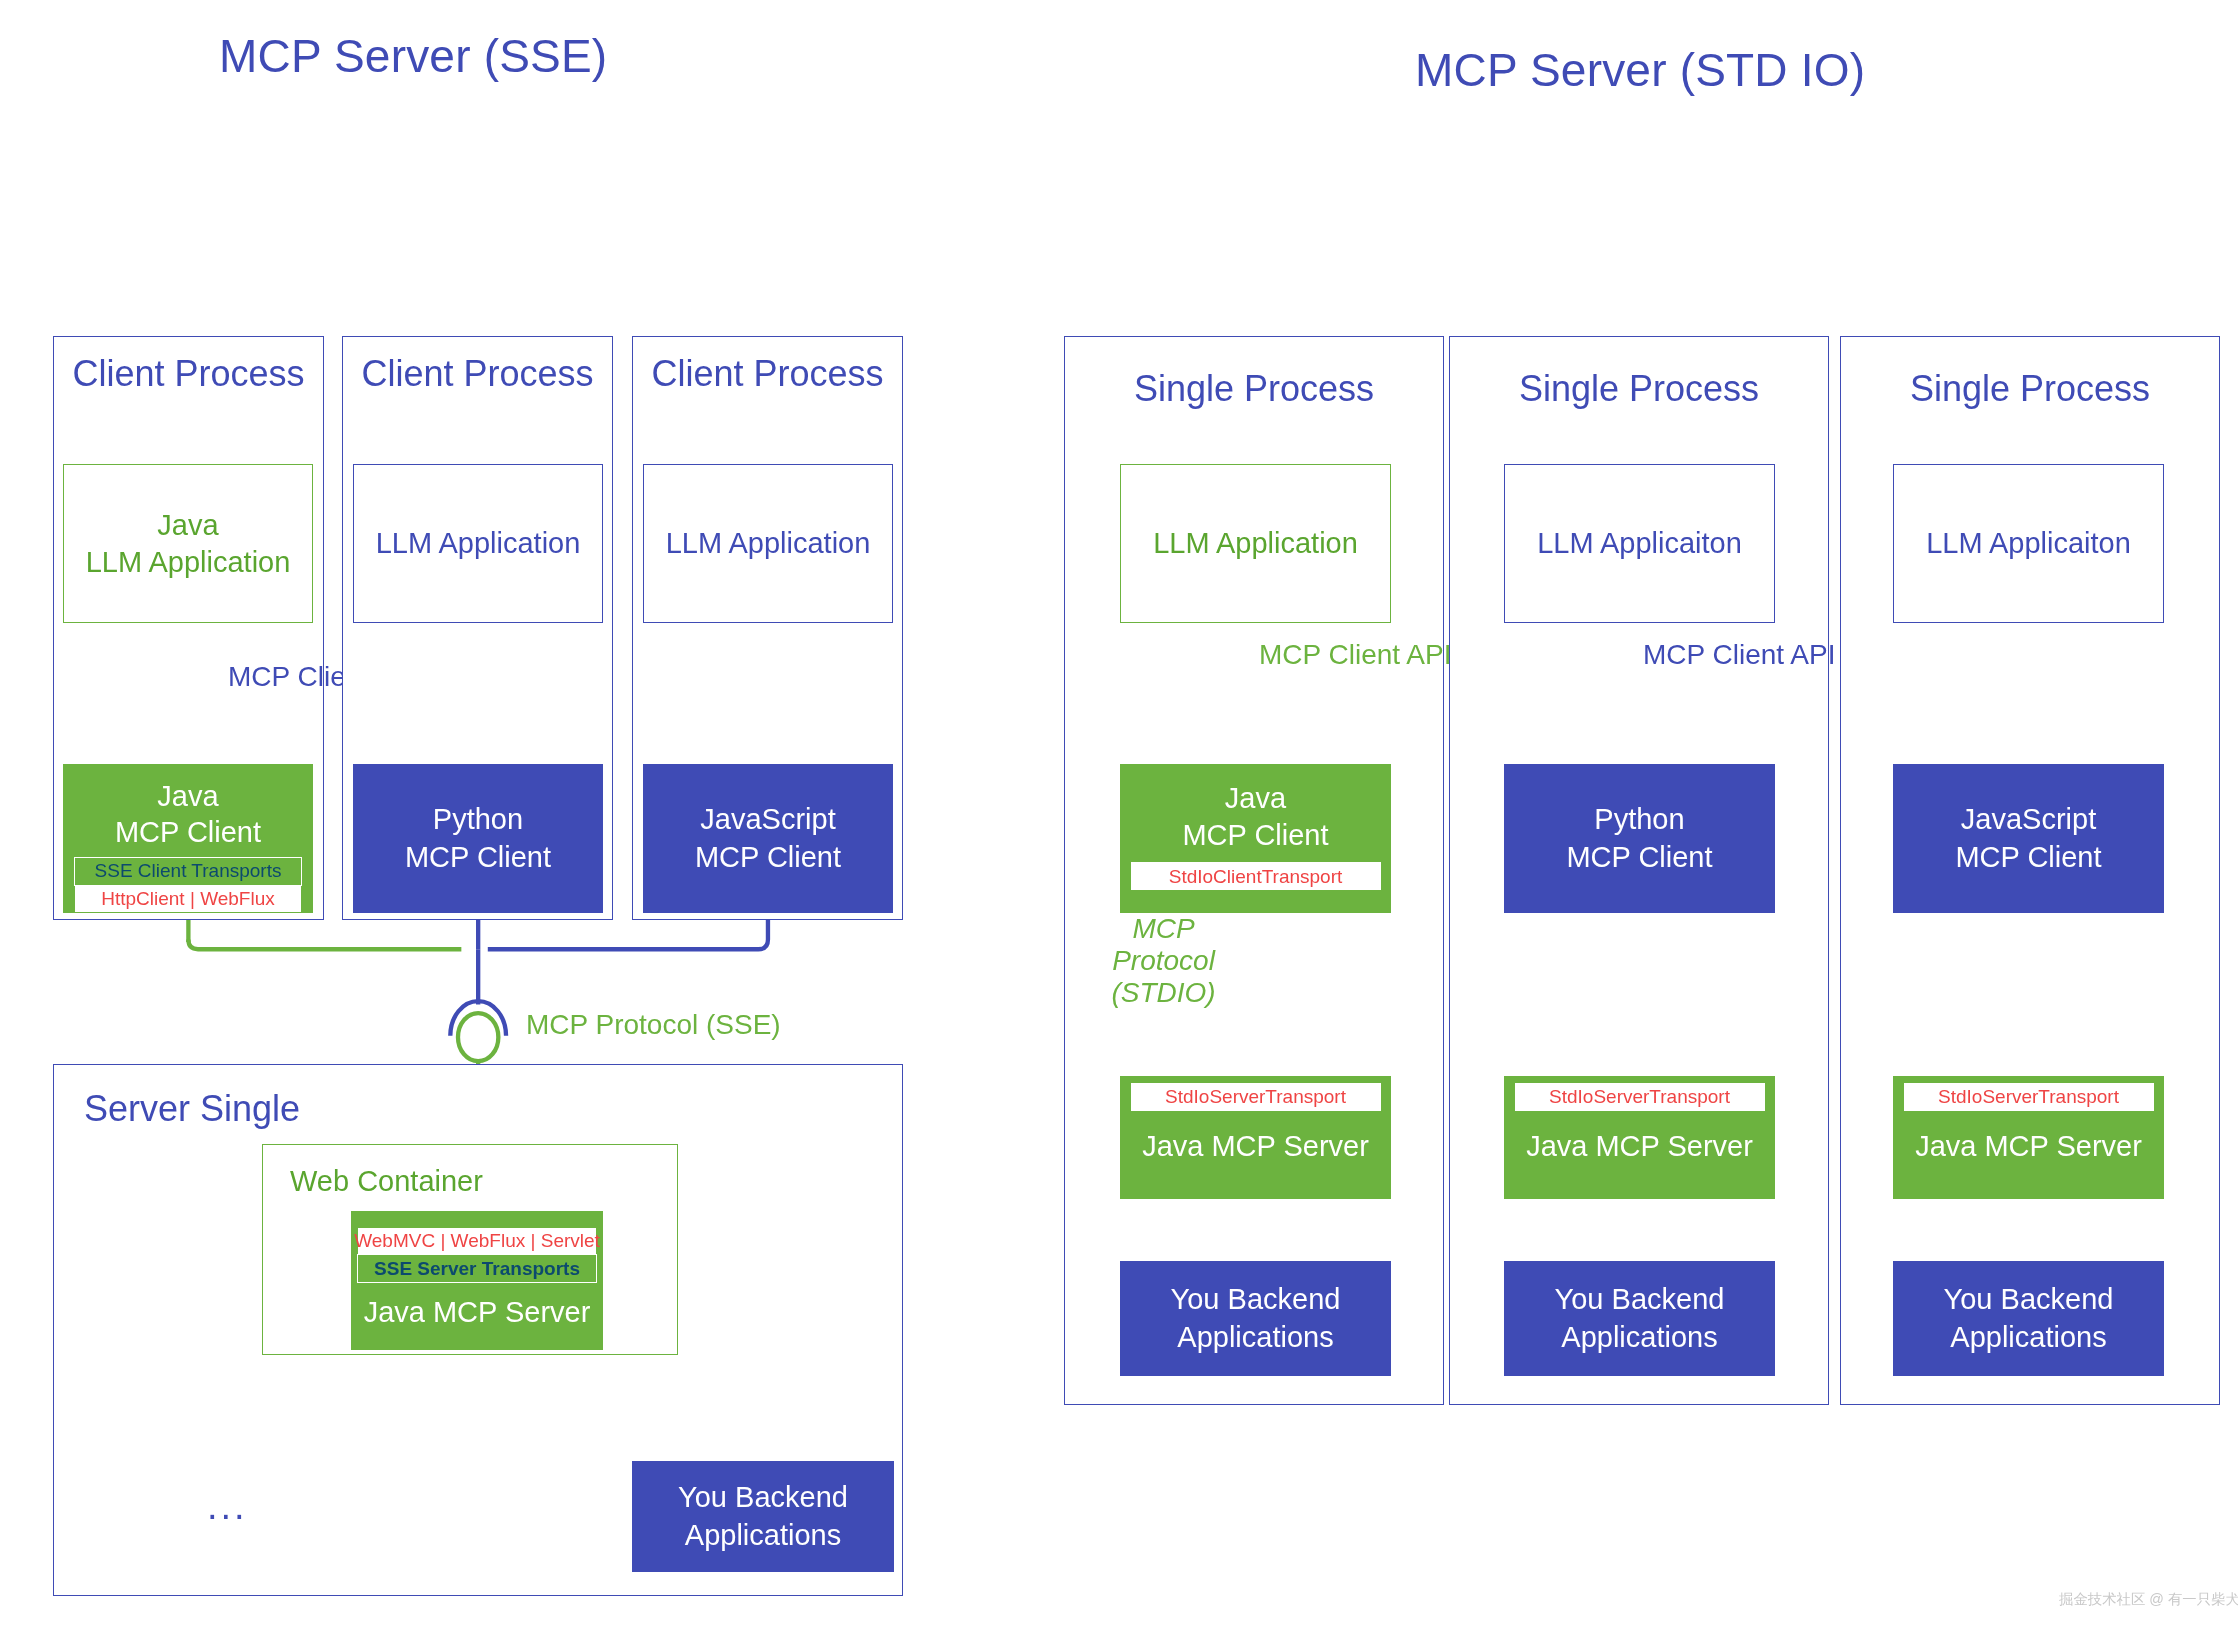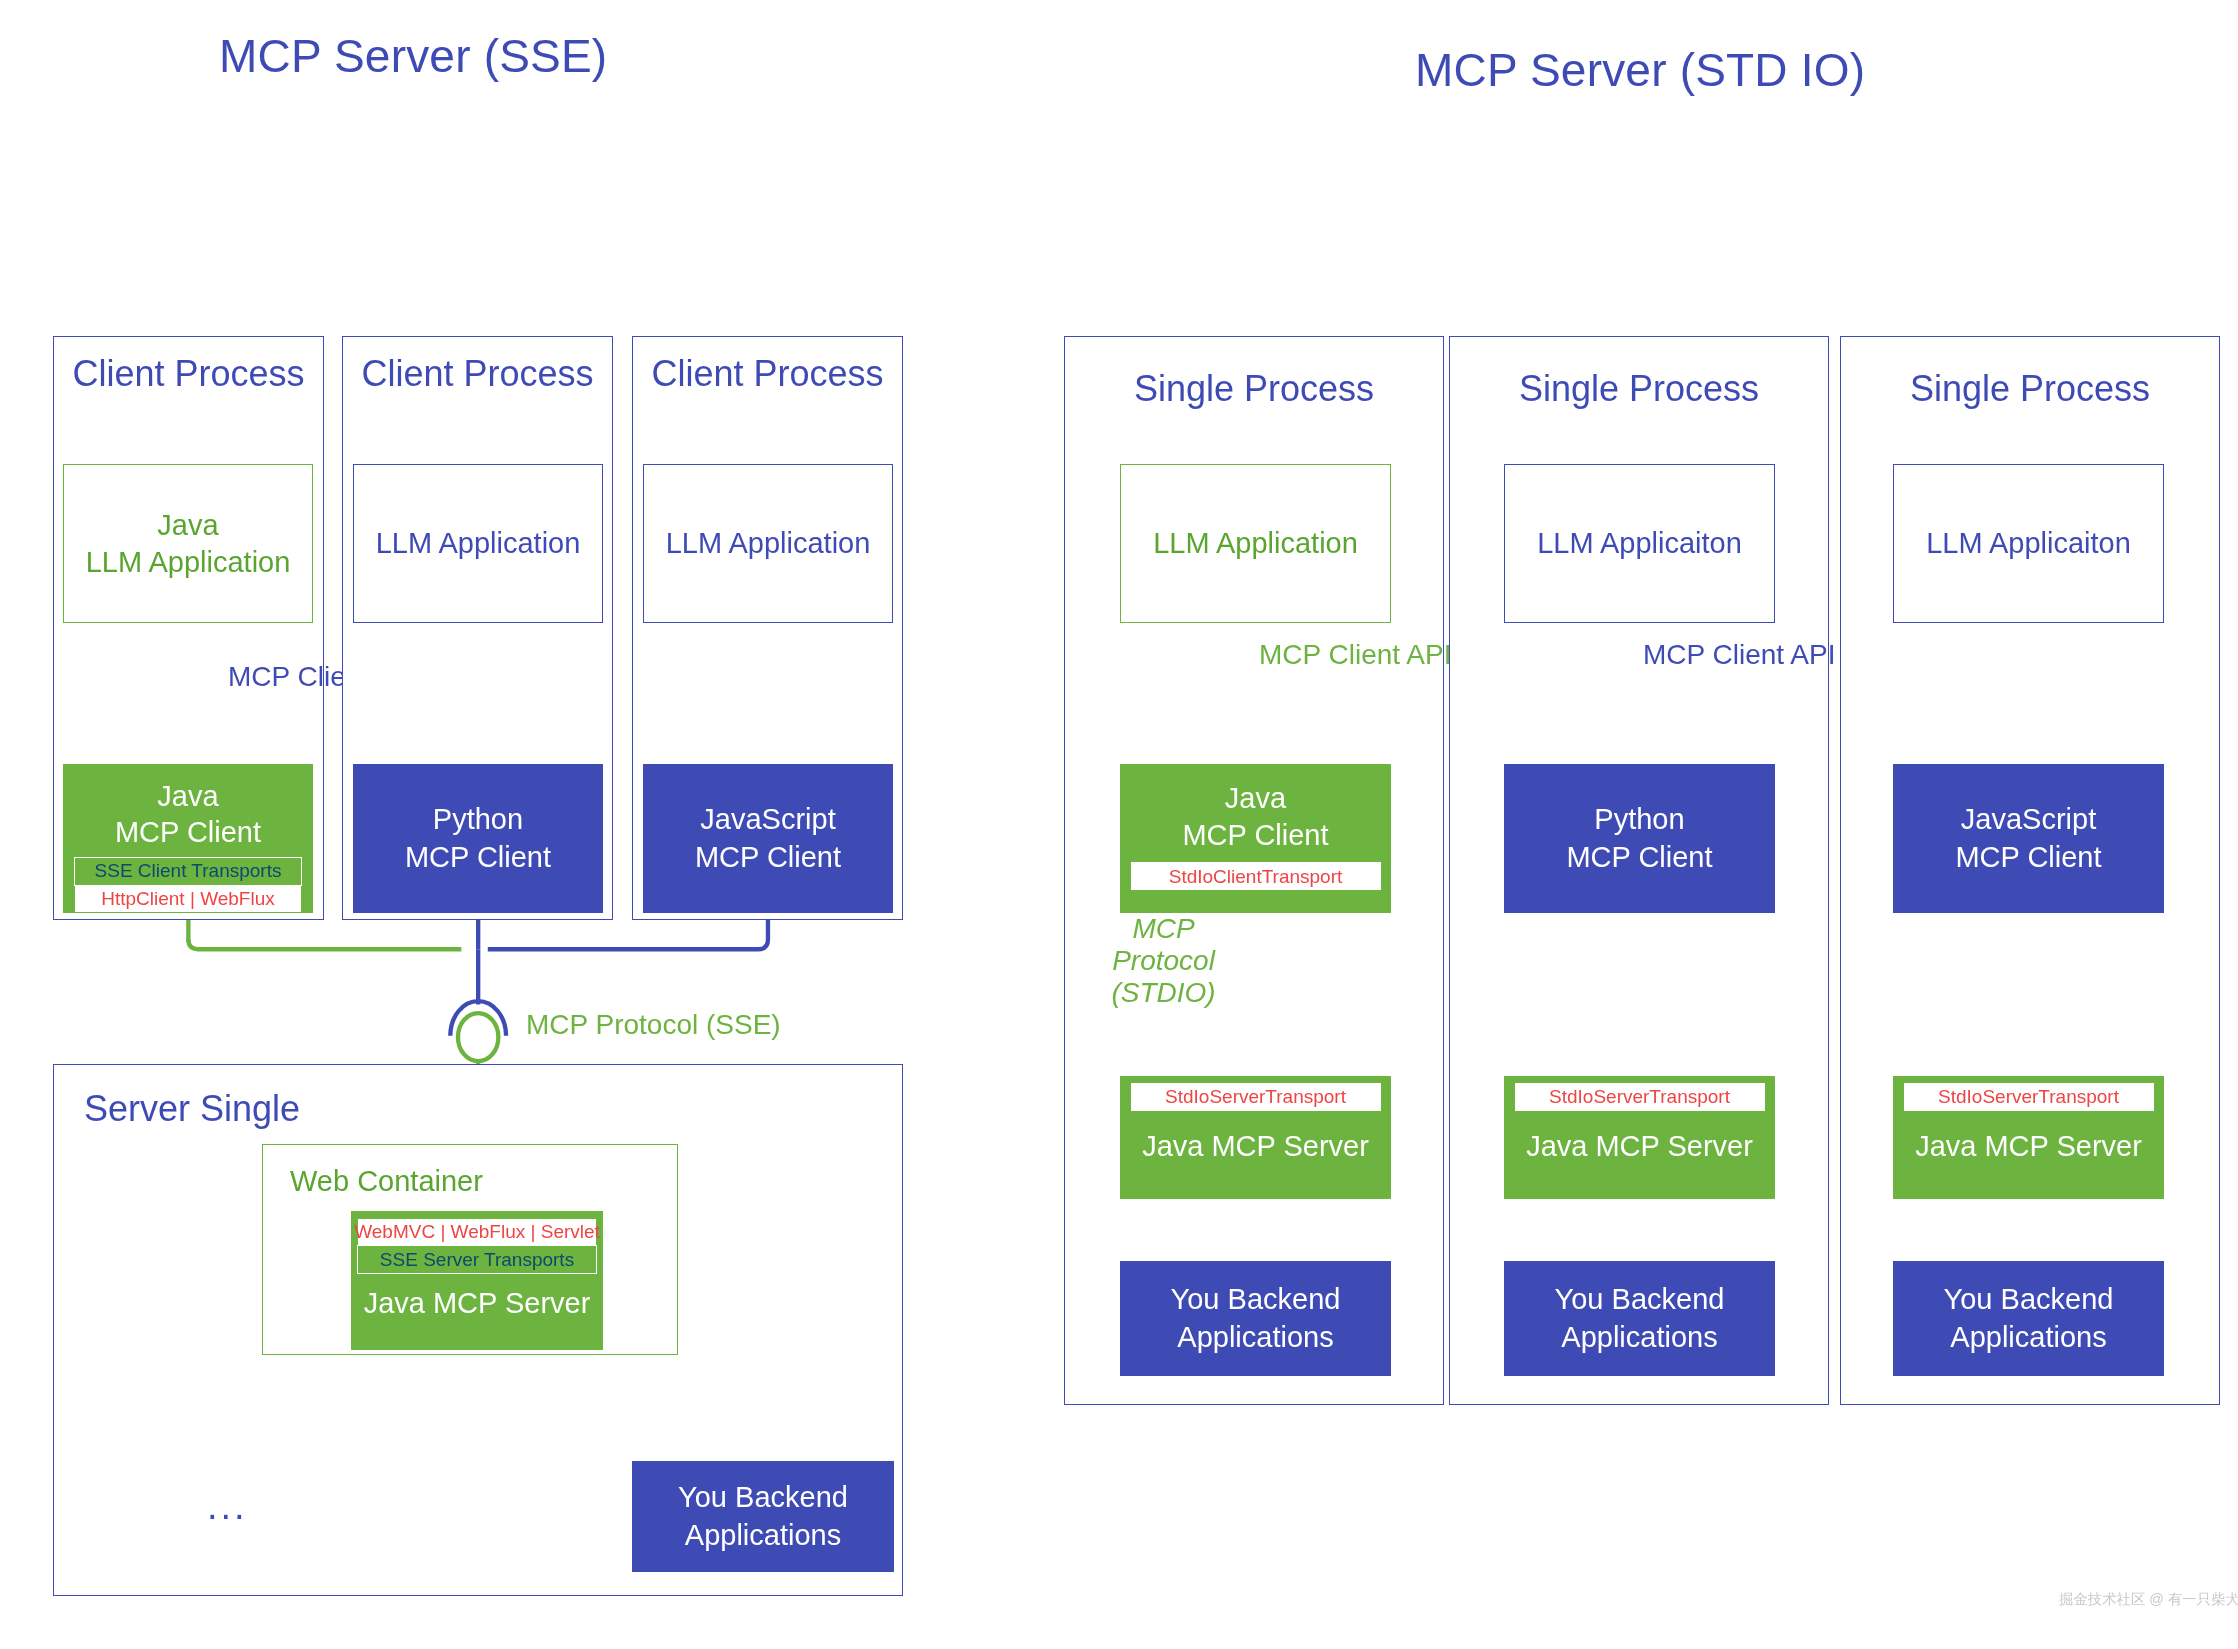--- a/index.html
+++ b/index.html
@@ -277,23 +277,23 @@
   </div>
 
   <div class="abs edge-label" style="left:526px; top:1009px;">MCP Protocol (SSE)</div>
 
   <div class="abs process-frame" style="left:53px; top:1064px; width:850px; height:532px;"></div>
   <div class="abs process-title" style="left:84px; top:1088px; width:336px; text-align:left;">Server Single</div>
 
   <div class="abs web-container" style="left:262px; top:1144px; width:416px; height:211px;"></div>
   <div class="abs web-container-title" style="left:290px; top:1165px;text-align:center;">Web Container</div>
 
-  <div class="abs box-solid-green" style="left:351px; top:1211px; width:252px; height:139px; justify-content:flex-start; padding-top:8px;">
+  <div class="abs box-solid-green" style="left:351px; top:1211px; width:252px; height:139px; justify-content:flex-start; padding-top:17px;">
     <div class="strip-white" style="width:238px; height:26px;">WebMVC | WebFlux | Servlet</div>
-    <div class="strip-green-outline" style="width:238px; height:27px;">SSE Server Transports</div>
+    <div class="strip-green-outline" style="width:238px; height:27px;font-weight:bold;">SSE Server Transports</div>
     <span style="margin-top:10.6px;">Java MCP Server</span>
   </div>
 
   <div class="abs dots" style="left:207px; top:1487px;">...</div>
 
   <div class="abs db-label" style="left:351px; top:1502px; width:120px;">DBs</div>
 
   <div class="abs box-solid-blue" style="left:632px; top:1461px; width:262px; height:111px;">
     <span>You Backend</span>
     <span>Applications</span>

